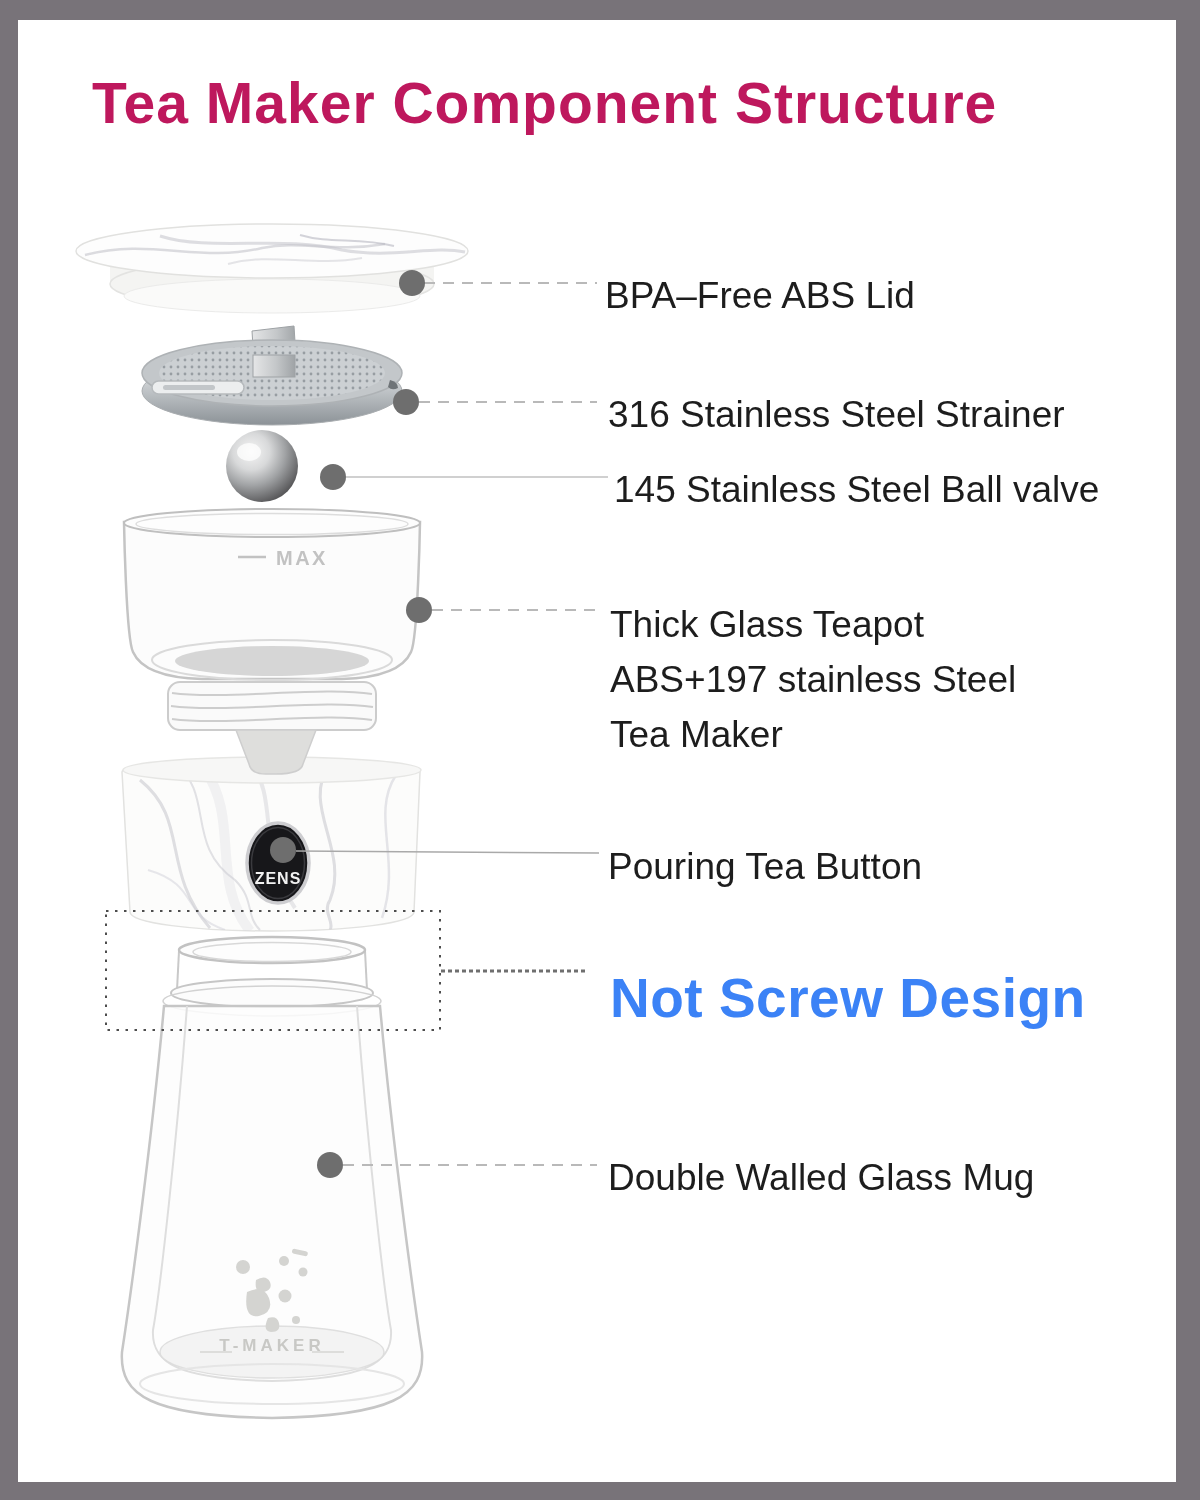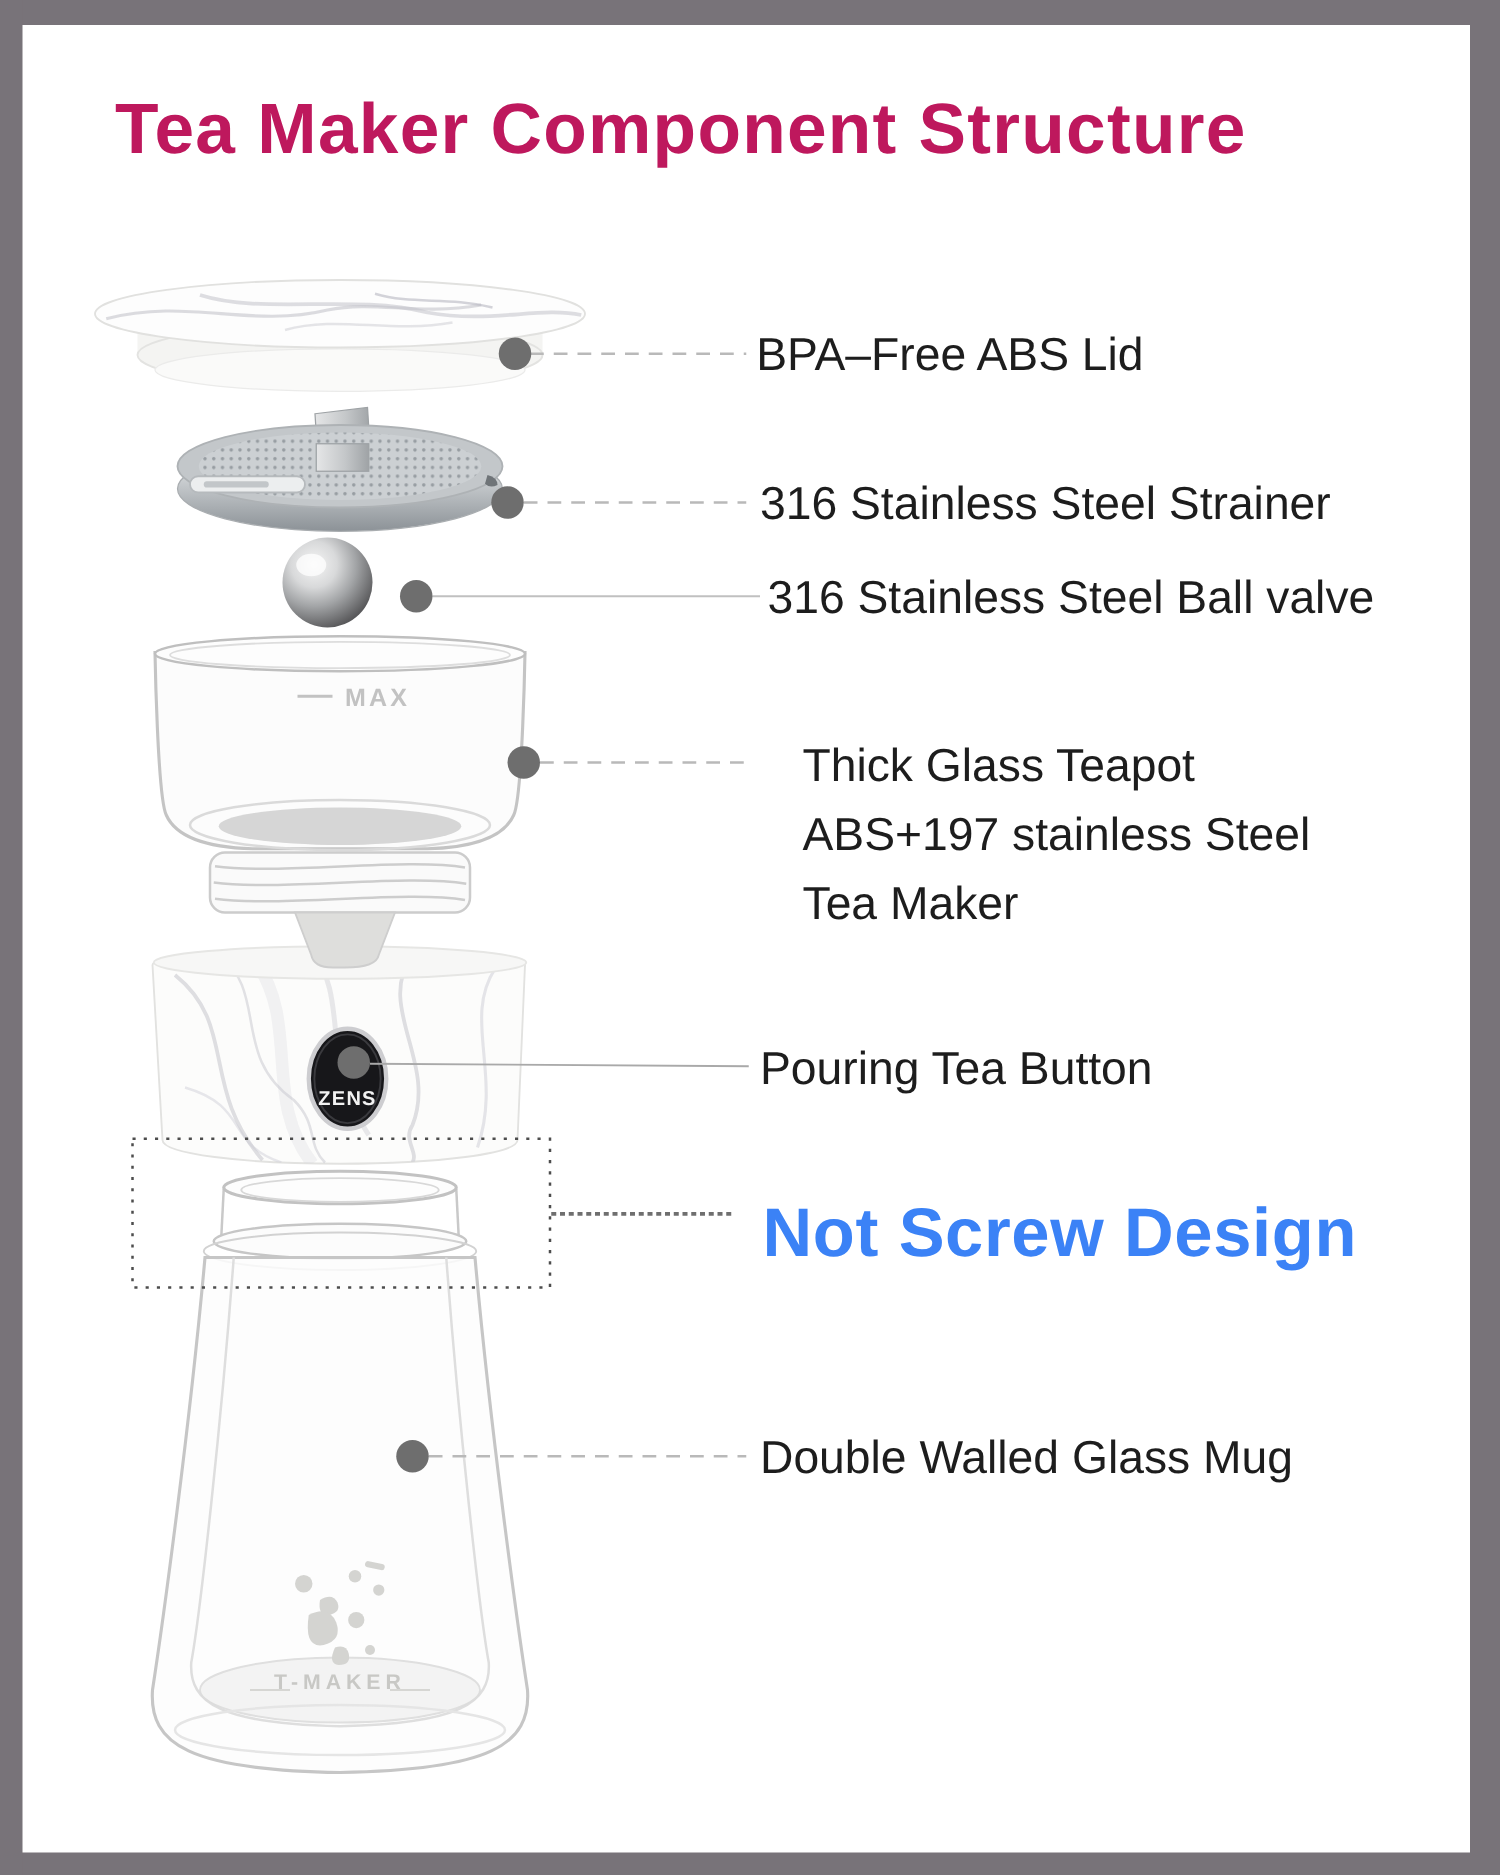--- a/index.html
+++ b/index.html
@@ -15,25 +15,26 @@
   .title{
     position:absolute;left:92px;top:70px;width:1020px;
     font-size:57px;font-weight:700;letter-spacing:1px;color:#be185d;
     white-space:nowrap;
   }
   .diagram-svg{position:absolute;left:0;top:0;}
   .lbl{
     position:absolute;transform:translateY(-50%);
     font-size:37px;font-weight:400;color:#1d1d1d;letter-spacing:0px;
     white-space:nowrap;
+    margin-top:12px;
   }
   .lbl-lid{left:605px;top:284px;}
   .lbl-strainer{left:608px;top:403px;}
   .lbl-ball{left:614px;top:478px;}
-  .lbl-teapot{left:642px;top:585px;transform:none;line-height:55px;}
+  .lbl-teapot{left:610px;top:585px;transform:none;line-height:55px;}
   .lbl-teapot span{display:block;}
   .lbl-button{left:608px;top:855px;}
   .lbl-notscrew{
     left:610px;top:986px;font-size:55px;font-weight:800;color:#3b82f6;
     letter-spacing:0.5px;
   }
   .lbl-mug{left:608px;top:1166px;}
 </style>
 </head>
 <body>
@@ -190,21 +191,21 @@
       <circle cx="419" cy="610" r="13" fill="#6e6e6e"></circle>
       <circle cx="283" cy="850" r="13" fill="#6e6e6e"></circle>
       <circle cx="330" cy="1165" r="13" fill="#6e6e6e"></circle>
     </g>
   </svg>
 
   <div class="title">Tea Maker Component Structure</div>
 
   <div class="lbl lbl-lid">BPA–Free ABS Lid</div>
   <div class="lbl lbl-strainer">316 Stainless Steel Strainer</div>
-  <div class="lbl lbl-ball">316 Stainless Steel Ball valve</div>
+  <div class="lbl lbl-ball">145 Stainless Steel Ball valve</div>
 
   <div class="lbl lbl-teapot">
     <span>Thick Glass Teapot</span>
     <span>ABS+197 stainless Steel</span>
     <span>Tea Maker</span>
   </div>
 
   <div class="lbl lbl-button">Pouring Tea Button</div>
   <div class="lbl lbl-notscrew">Not Screw Design</div>
   <div class="lbl lbl-mug">Double Walled Glass Mug</div>

